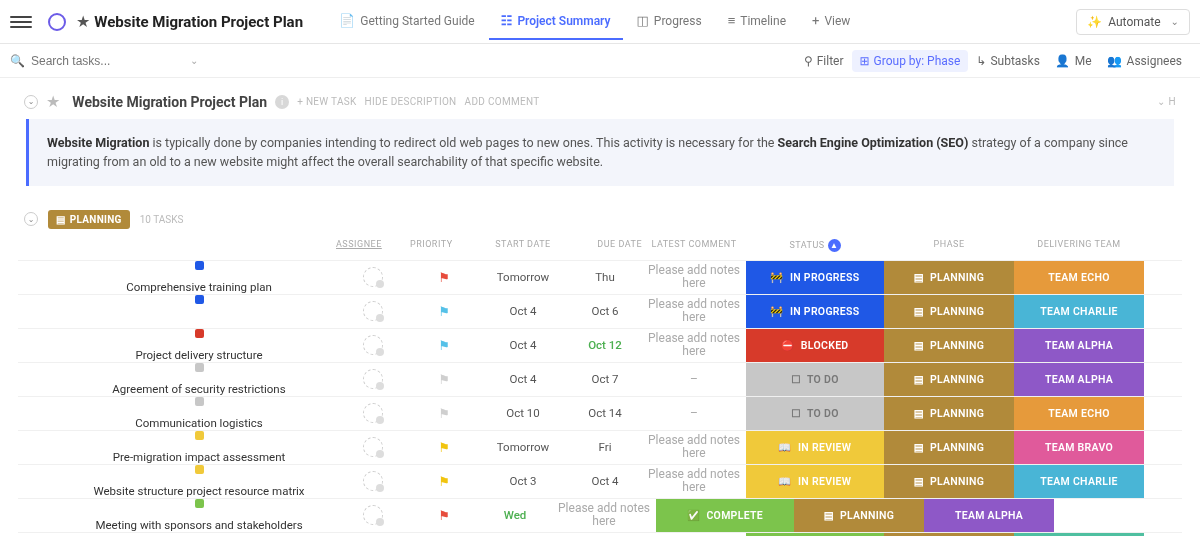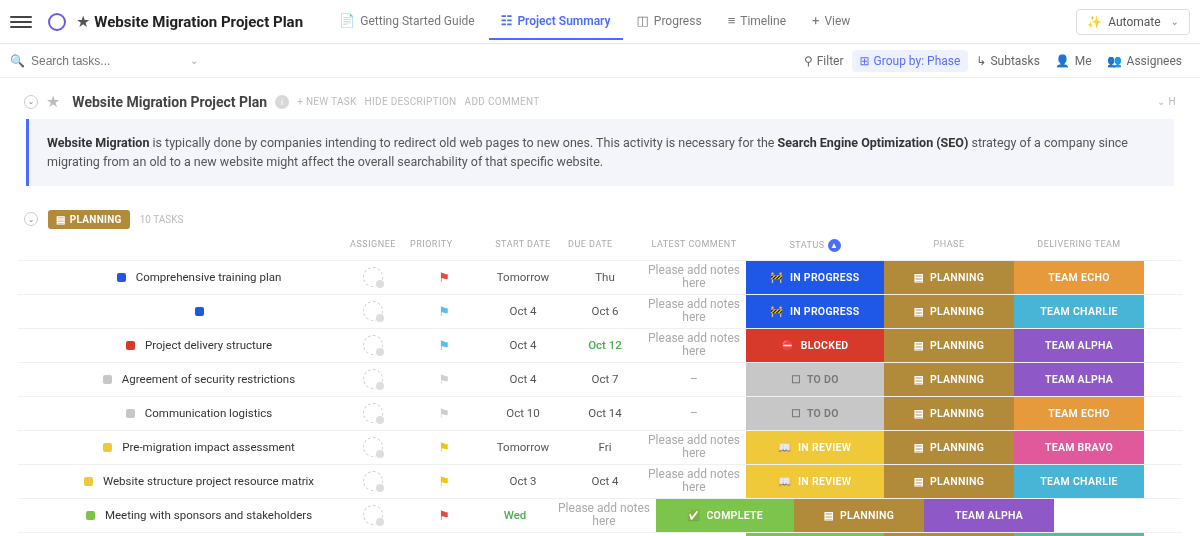--- a/index.html
+++ b/index.html
@@ -39,32 +39,32 @@
 .descbox b { font-weight: 700; color: #333; }
 
 
 .group-head { display: flex; align-items: center; padding: 6px 6px 6px; gap: 10px; }
 .group-pill { background: #b18a3a; color: #fff; font-weight: 700; font-size: 10px; padding: 4px 8px; border-radius: 3px; letter-spacing: .3px; display: flex; align-items: center; gap: 4px; }
 .group-count { color: #bbb; font-size: 10px; }
 
 .tbl { width: 100%; }
 .hdr-row { display: flex; color: #aaa; font-size: 9px; letter-spacing: .5px; padding: 4px 0 8px; }
 .col-task { flex: 0 0 318px; padding-left: 44px; }
-.col-assn { flex: 0 0 74px; text-align: center; }
+.col-assn { flex: 0 0 74px; text-align: left; text-decoration: underline; }
 .col-pri { flex: 0 0 68px; text-align: left; }
 .col-start { flex: 0 0 90px; text-align: center; }
-.col-due { flex: 0 0 74px; text-align: left; }
+.col-due { flex: 0 0 74px; text-align: right; }
 .col-cmt { flex: 0 0 104px; text-align: center; }
 .col-stat { flex: 0 0 138px; text-align: center; }
 .col-phase { flex: 0 0 130px; text-align: center; }
 .col-team { flex: 0 0 130px; text-align: center; }
 
 .task-row { display: flex; align-items: stretch; border-top: 1px solid #f0f0f0; min-height: 34px; }
 .cell { display: flex; align-items: center; justify-content: center; font-size: 11.5px; color: #555; }
-.cell.task { justify-content: center; padding-left: 44px; gap: 10px; color: #333; }
+.cell.task { justify-content: flex-start; padding-left: 44px; gap: 10px; color: #333; flex-direction: column; }
 .sq { width: 9px; height: 9px; border-radius: 2px; flex-shrink: 0; }
 .avatar { width: 20px; height: 20px; border-radius: 50%; border: 1px dashed #ccc; position: relative; }
 .avatar::after { content: ""; position: absolute; right: -2px; bottom: -2px; width: 8px; height: 8px; border-radius: 50%; background: #ddd; }
 .flag { font-size: 13px; }
 .cmt-txt { font-size: 12px; color: #aaa; line-height: 1.1; text-align: center; }
 .status-cell, .phase-cell, .team-cell { color: #fff; font-weight: 600; font-size: 10.5px; letter-spacing: .3px; display: flex; align-items: center; justify-content: center; gap: 6px; }
 .due-green { color: #4caf50; font-weight: 500; }
 .sort-badge { width: 13px; height: 13px; background: #4b6cff; color:#fff; border-radius: 50%; display:inline-flex; align-items:center; justify-content:center; font-size:8px; margin-left:3px;}
 </style>
 </head>

